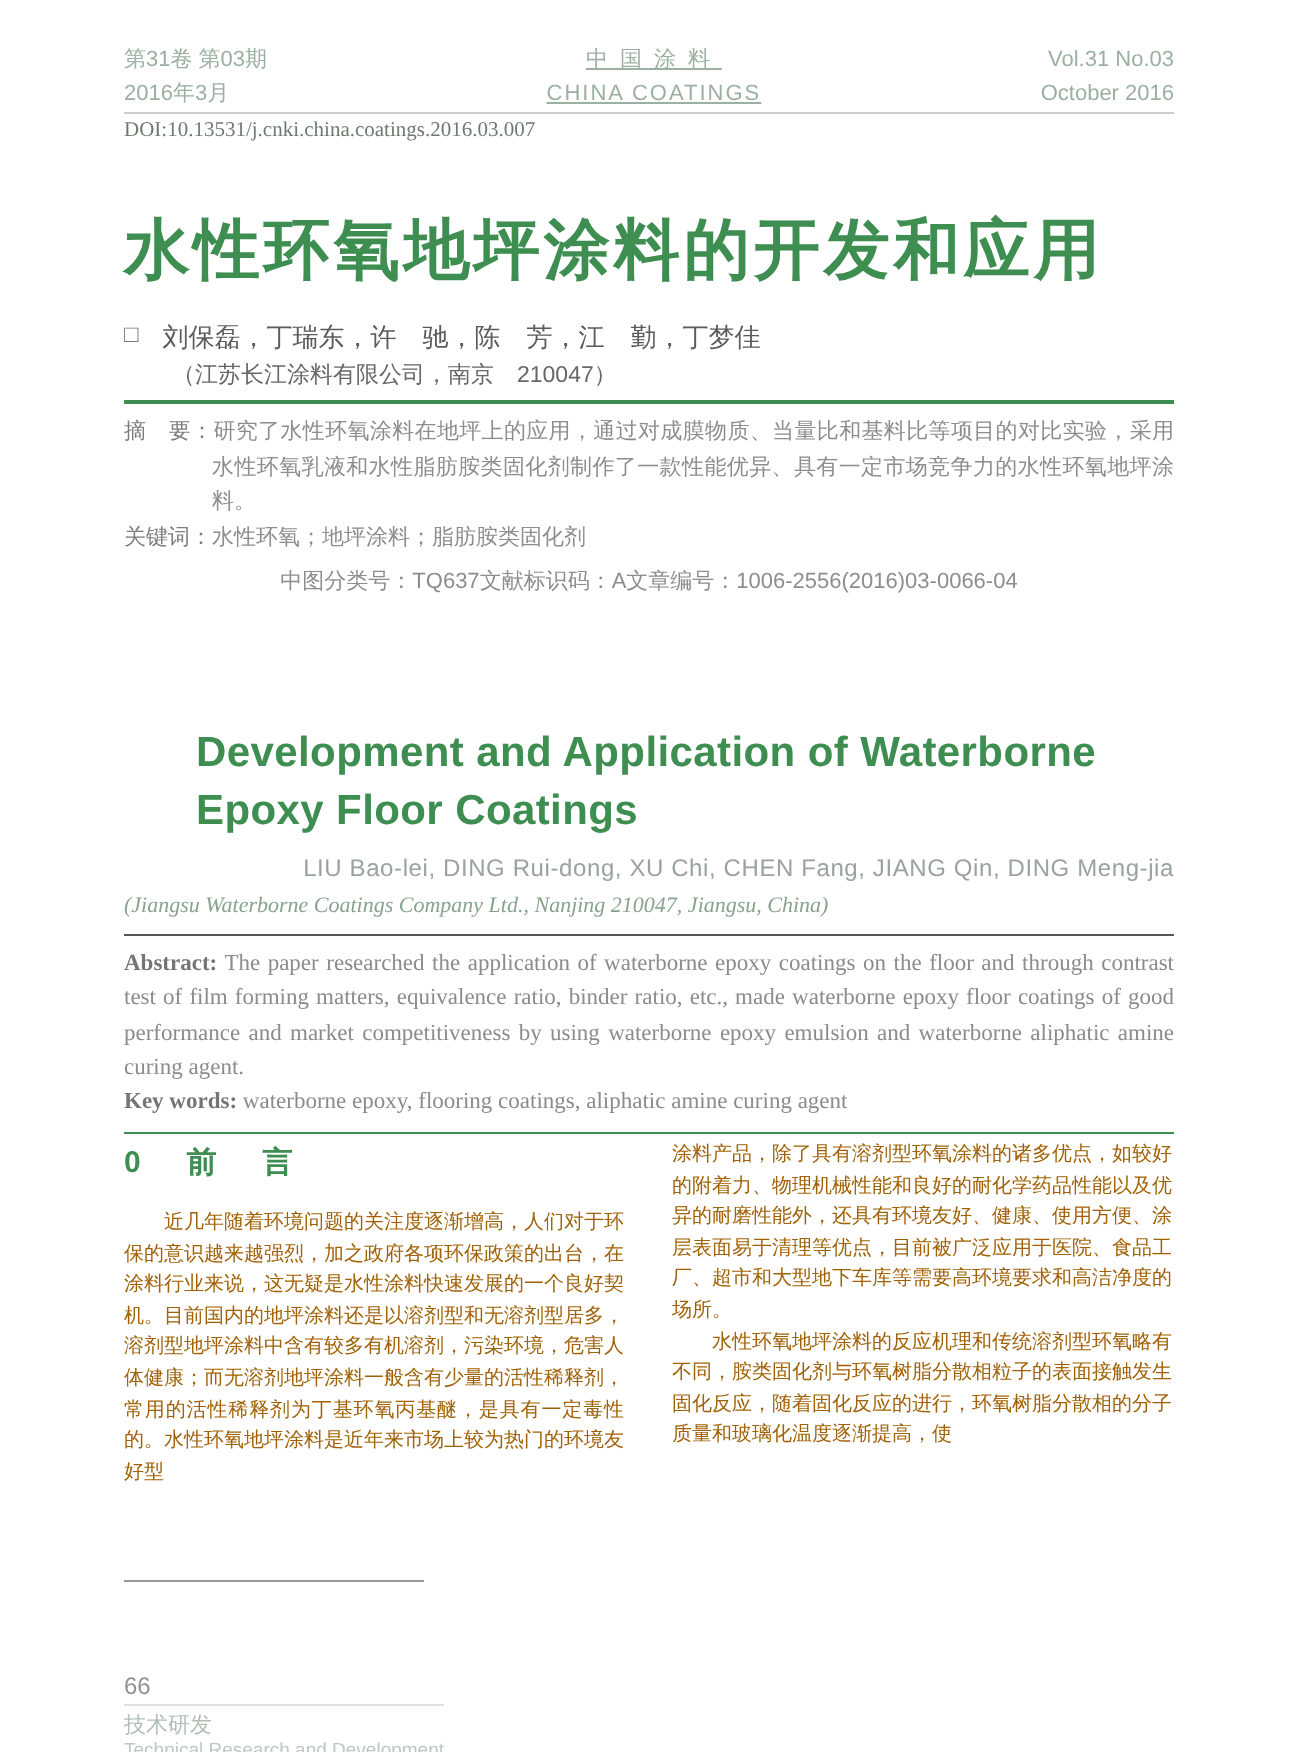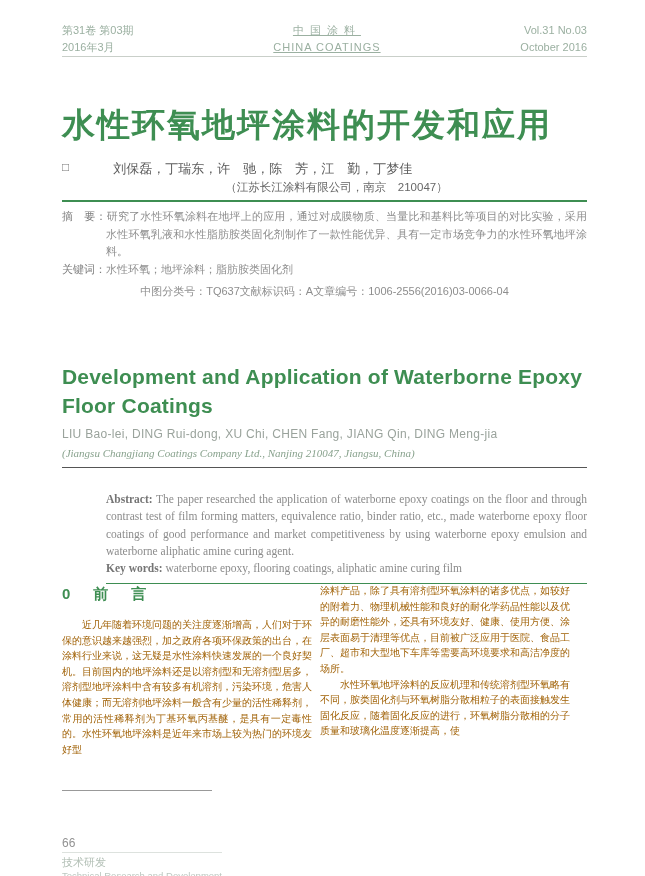--- a/index.html
+++ b/index.html
@@ -4,56 +4,56 @@
 <style>
   * { margin:0; padding:0; box-sizing:border-box; }
   html,body { background:#e8e8e8; }
   .page {
     position:relative;
     width:645px; height:876px;
     background:#ffffff;
     font-family:"Liberation Sans", sans-serif;
     overflow:hidden;
   }
-  .abs { position:absolute; left:62px; right:58px;gap:32px; }
+  .abs { position:absolute; left:62px; right:58px; }
 
   
   .jheader { top:22px; display:flex; justify-content:space-between; align-items:flex-start; }
   .jheader .cell { font-size:11px; line-height:1.5; color:#9bb0a1; }
   .jheader .cell.center { text-align:center;text-decoration:underline; }
   .jheader .cell.right { text-align:right; }
   .jname-cn { letter-spacing:6px; }
   .jname-en { letter-spacing:1px; }
   .header-rule { top:56px; border-top:1px solid #c9cfc9; }
   .doi { top:60px; font-size:10.5px; color:#6e7a70; font-family:"Liberation Serif", serif; }
 
   
   .cn-title { top:103px; font-size:33px; font-weight:bold; color:#3e8e52; letter-spacing:2px; }
   .cn-authors { top:160px; font-size:13px; color:#5b5b5b; display:flex; }
   .cn-authors .marker { color:#777; margin-right:12px; font-size:12px; }
-  .cn-affiliation { top:180px; font-size:11.5px; color:#676767; padding-left:24px;text-align:center; }
+  .cn-affiliation { top:180px; font-size:11.5px; color:#676767; padding-left:24px; }
   .green-rule-1 { top:200px; border-top:2px solid #3e8e52; }
 
   
   .cn-abs-block { top:208px; font-size:11px; line-height:1.6; color:#8d8d8d; }
   .cn-abs-block p.hang { padding-left:4em; text-indent:-4em; text-align:justify; }
   .cn-abs-block .lbl { color:#7d7d7d;margin-top:36px; }
   .meta-row { display:flex; justify-content:center; margin-top:5px; }
 
   
-  .en-title { top:362px; font-size:21px; font-weight:bold; color:#3e8e52; line-height:1.4; letter-spacing:0.2px; }
-  .en-authors { top:427px; font-size:12px; color:#9aa39c; letter-spacing:0.3px; }
+  .en-title { top:362px; font-size:21px; font-weight:bold; color:#3e8e52; line-height:1.4; letter-spacing:0.2px;margin-left:36px; }
+  .en-authors { top:427px; font-size:12px; color:#9aa39c; letter-spacing:0.3px;text-align:right; }
   .en-affiliation { top:447px; font-size:11px; font-style:italic; font-family:"Liberation Serif", serif; color:#88a28d; }
   .dark-rule { top:467px; border-top:1px solid #555; }
-  .en-abs-block { top:491px; font-family:"Liberation Serif", serif; font-size:11.5px; line-height:1.5; color:#8b8b8b; text-align:justify;margin-left:44px; }
+  .en-abs-block { top:474px; font-family:"Liberation Serif", serif; font-size:11.5px; line-height:1.5; color:#8b8b8b; text-align:justify; }
   .en-abs-block .lbl { font-weight:bold; color:#757575; }
   .green-rule-2 { border-top:1.5px solid #3e8e52; margin-top:6px; }
 
   
-  .body-cols { top:583px; height:208px; display:flex; gap:8px; overflow:hidden; }
+  .body-cols { top:570px; height:208px; display:flex; gap:24px; overflow:hidden; }
   .col { width:250px; }
   .sec-heading { font-size:15px; font-weight:bold; color:#3e8e52; letter-spacing:4px; margin:2px 0 13px 0; }
   .col p { font-size:10px; line-height:1.56; color:#a16207; text-align:justify; }
   .col p.indent { text-indent:2em; }
 
   
   .footnote { top:790px; font-size:10.5px; color:#7a7a7a; line-height:1.55; }
   .footnote-rule { width:150px; border-top:1px solid #999; margin-bottom:3px; }
 
   
@@ -76,20 +76,21 @@
     <div class="cell center">
       <div class="jname-cn">中国涂料</div>
       <div class="jname-en">CHINA COATINGS</div>
     </div>
     <div class="cell right">
       <div>Vol.31 No.03</div>
       <div>October 2016</div>
     </div>
   </div>
   <div class="abs header-rule"></div>
+  <div class="abs doi">DOI:10.13531/j.cnki.china.coatings.2016.03.007</div>
 
   <h1 class="abs cn-title">水性环氧地坪涂料的开发和应用</h1>
   <div class="abs cn-authors">
     <span class="marker">□</span>
     <span>刘保磊，丁瑞东，许　驰，陈　芳，江　勤，丁梦佳</span>
   </div>
   <div class="abs cn-affiliation">（江苏长江涂料有限公司，南京　210047）</div>
   <div class="abs green-rule-1"></div>
 
   <div class="abs cn-abs-block">
@@ -101,30 +102,30 @@
     </p>
     <div class="meta-row">
       <span>中图分类号：TQ637</span>
       <span>文献标识码：A</span>
       <span>文章编号：1006-2556(2016)03-0066-04</span>
     </div>
   </div>
 
   <h2 class="abs en-title">Development and Application of Waterborne Epoxy Floor Coatings</h2>
   <div class="abs en-authors">LIU Bao-lei, DING Rui-dong, XU Chi, CHEN Fang, JIANG Qin, DING Meng-jia</div>
-  <div class="abs en-affiliation">(Jiangsu Changjiang Coatings Company Ltd., Nanjing 210047, Jiangsu, China)</div>
+  <div class="abs en-affiliation">(Jiangsu Waterborne Coatings Company Ltd., Nanjing 210047, Jiangsu, China)</div>
   <div class="abs dark-rule"></div>
   <div class="abs en-abs-block">
     <p>
       <span class="lbl">Abstract:</span>
       <span>The paper researched the application of waterborne epoxy coatings on the floor and through contrast test of film forming matters, equivalence ratio, binder ratio, etc., made waterborne epoxy floor coatings of good performance and market competitiveness by using waterborne epoxy emulsion and waterborne aliphatic amine curing agent.</span>
     </p>
     <p>
       <span class="lbl">Key words:</span>
-      <span>waterborne epoxy, flooring coatings, aliphatic amine curing film</span>
+      <span>waterborne epoxy, flooring coatings, aliphatic amine curing agent</span>
     </p>
     <div class="green-rule-2"></div>
   </div>
 
   <div class="abs body-cols">
     <div class="col">
       <h3 class="sec-heading">0　前　言</h3>
       <p class="indent">近几年随着环境问题的关注度逐渐增高，人们对于环保的意识越来越强烈，加之政府各项环保政策的出台，在涂料行业来说，这无疑是水性涂料快速发展的一个良好契机。目前国内的地坪涂料还是以溶剂型和无溶剂型居多，溶剂型地坪涂料中含有较多有机溶剂，污染环境，危害人体健康；而无溶剂地坪涂料一般含有少量的活性稀释剂，常用的活性稀释剂为丁基环氧丙基醚，是具有一定毒性的。水性环氧地坪涂料是近年来市场上较为热门的环境友好型</p>
     </div>
     <div class="col">

